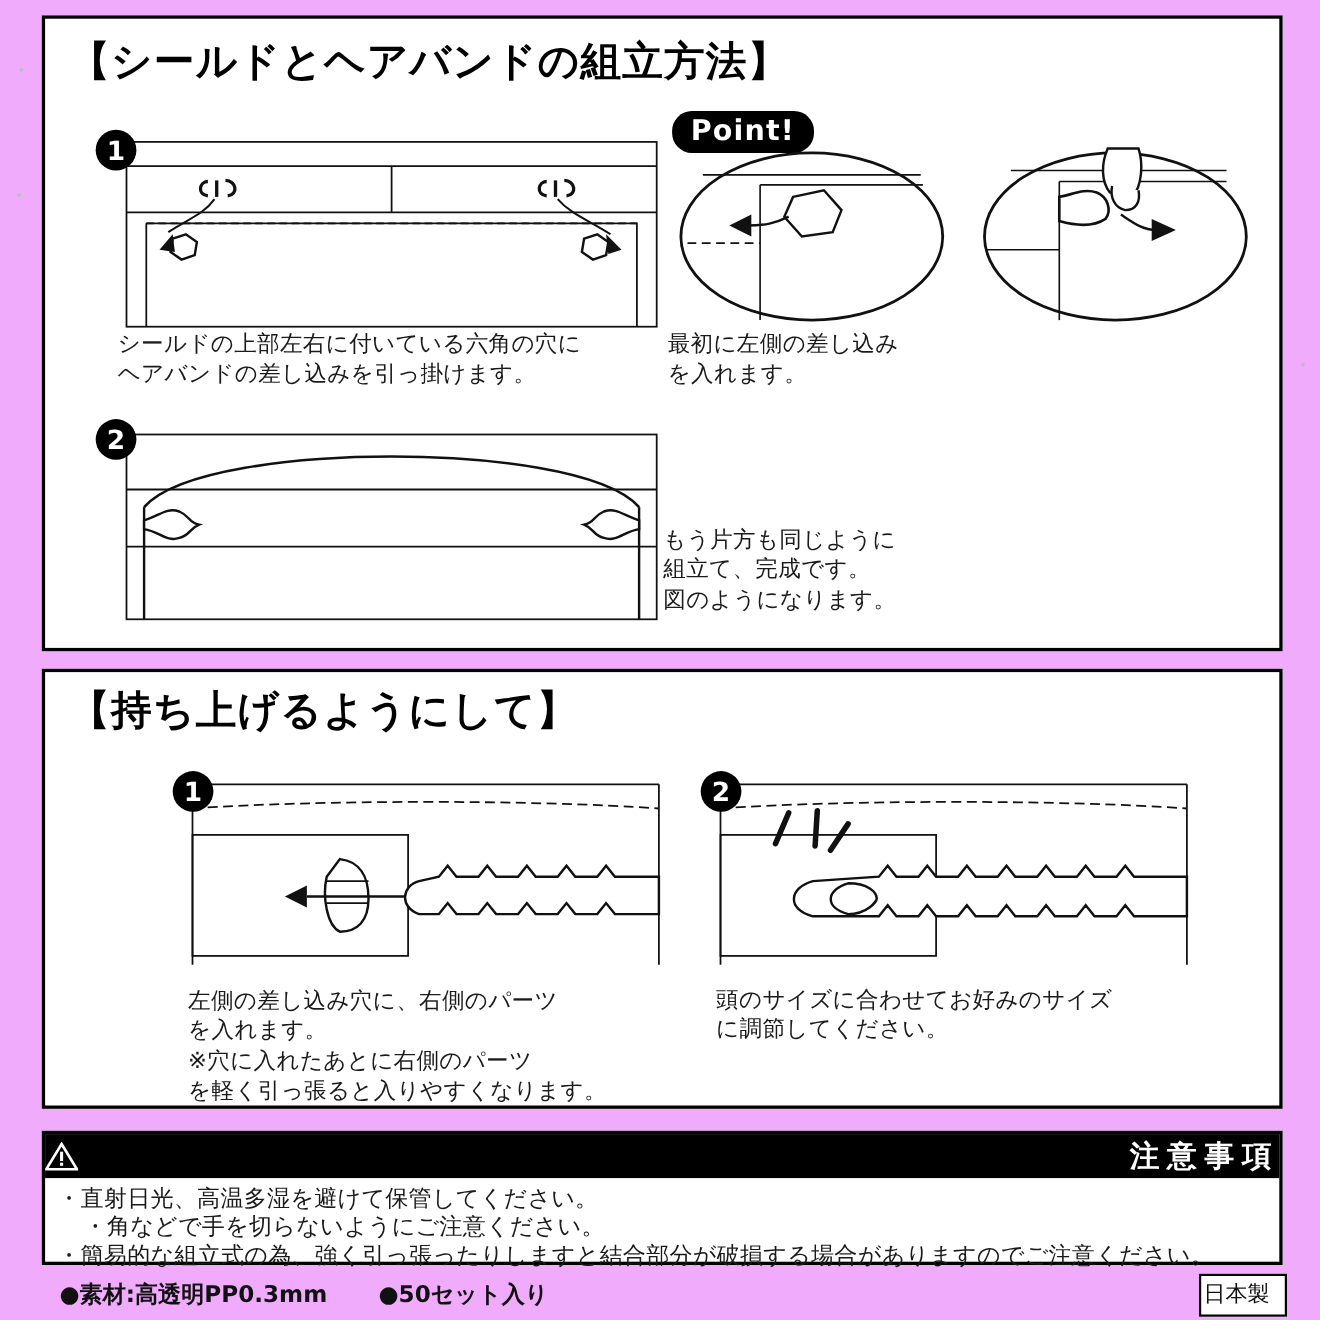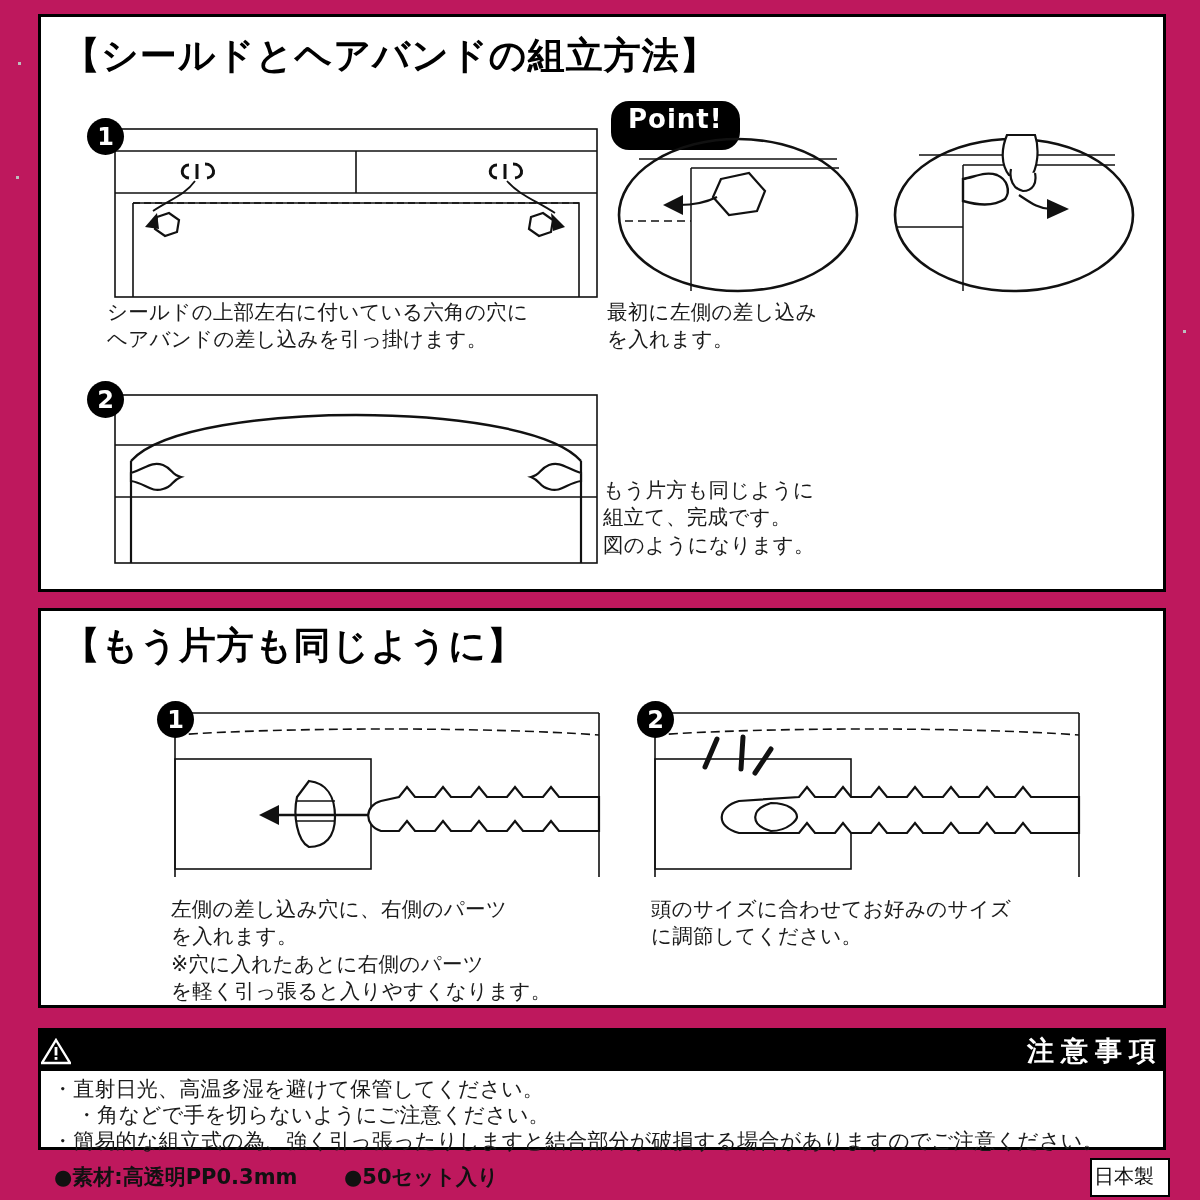--- a/index.html
+++ b/index.html
@@ -3,21 +3,21 @@
 <meta charset="utf-8">
 <style>
   html,body{margin:0;padding:0;background:#ffffff;}
   body{
     width:1200px;height:1200px;
     font-family:"DejaVu Sans","Liberation Sans",sans-serif;
     color:#111;
     position:relative;
     overflow:hidden;
   }
-  .page{position:absolute;inset:0;background:#be185d;}
+  .page{position:absolute;inset:0;background:#f0abfc;}
 
   
   .panel{
     position:absolute;
     border:3px solid #000;
     background:#fff;
     box-sizing:border-box;
   }
   #panel-assembly{left:38px;top:14px;width:1128px;height:578px;}
   #panel-size{left:38px;top:608px;width:1128px;height:400px;}
@@ -43,21 +43,21 @@
     line-height:1;
     z-index:6;
     font-family:"DejaVu Sans","Liberation Sans",sans-serif;
   }
 
   
   .point-pill{
     position:absolute;
     background:#000;color:#fff;
     border-radius:18px;
-    padding:3px 17px 16px 17px;
+    padding:3px 17px 5px 17px;
     font-size:26px;font-weight:bold;
     letter-spacing:1px;
     font-family:"DejaVu Sans","Liberation Sans",sans-serif;
     white-space:nowrap;
   }
 
   
   .caption{
     position:absolute;
     font-size:20.5px;
@@ -237,21 +237,21 @@
       </svg>
     </div>
 
     <div class="caption" style="left:562px;top:460px;width:300px;">もう片方も同じように
 組立て、完成です。
 図のようになります。</div>
   </div>
 
   <div class="panel" id="panel-size">
 
-    <div class="panel-title">【もう片方も同じように】</div>
+    <div class="panel-title">【持ち上げるようにして】</div>
 
     <div class="step-badge" style="left:116px;top:90px;">1</div>
 
     <div class="art" style="left:126px;top:94px;">
       <svg width="440" height="176" viewBox="0 0 440 176">
         <g fill="none" stroke="#111" stroke-width="1.6">
 
           <path d="M8 8 L432 8"></path>
           <path d="M8 8 L8 172 M432 8 L432 172"></path>
           <path d="M8 30 C120 22 320 22 432 30" stroke-dasharray="9 5"></path>

